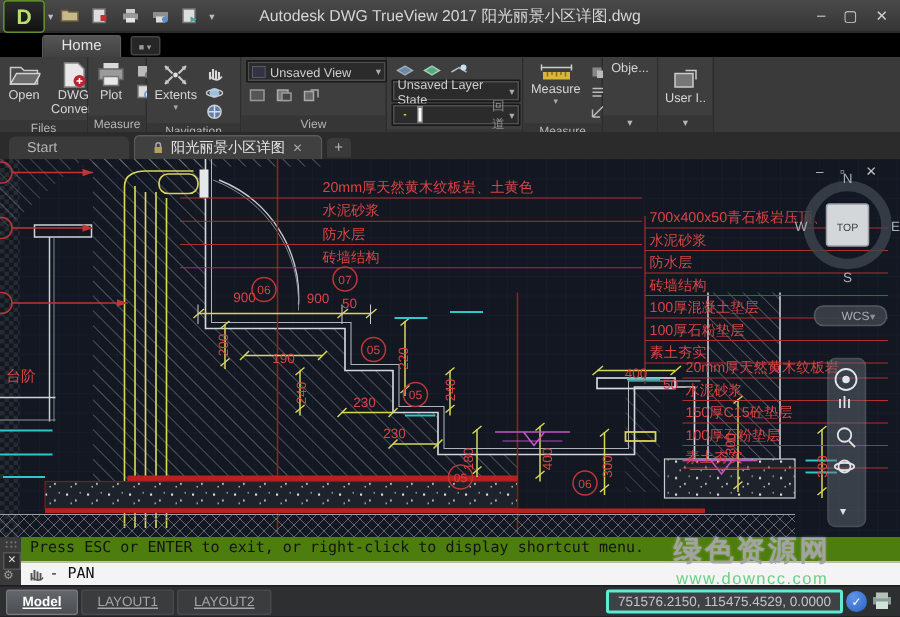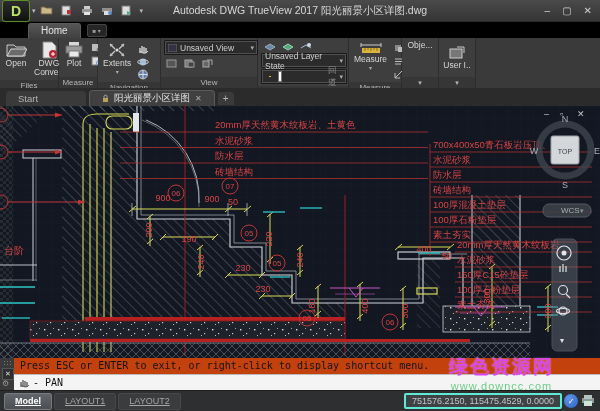--- a/index.html
+++ b/index.html
@@ -37,30 +37,30 @@
   .dtab.active{background:#404040;color:#e6e6e6;gap:5px;border:1px solid #5a5a5a;border-bottom:none;}
   .dtab .x{color:#aaa;font-size:8px;}
   .plus{width:16px;height:13px;background:#3a3a3a;border-radius:3px 3px 0 0;color:#b5b5b5;font-size:10px;text-align:center;line-height:13px;margin-bottom:1px;}
   .canvas{height:252px;position:relative;background:#121722;}
   .cmd{height:32px;display:flex;}
   .cmdgutter{width:14px;background:#3a3a3a;position:relative;}
   .grip{position:absolute;top:2px;left:3px;width:8px;height:6px;background:radial-gradient(circle,#777 28%,transparent 30%) 0 0/3px 3px;}
   .xbox{position:absolute;top:10px;left:2px;width:10px;height:10px;background:#2e2e2e;color:#ddd;font-size:7px;text-align:center;line-height:10px;border:1px solid #555;}
   .wrench{position:absolute;top:21px;left:2px;color:#999;font-size:8px;}
   .cmdlines{flex:1;display:flex;flex-direction:column;}
-  .cmdmsg{flex:1;background:#c2410c;color:#141414;font-family:"DejaVu Sans Mono",monospace;font-size:10px;display:flex;align-items:center;padding-left:6px;border-bottom:1px solid #bbb;white-space:nowrap;}
+  .cmdmsg{flex:1;background:#4d7c0f;color:#141414;font-family:"DejaVu Sans Mono",monospace;font-size:10px;display:flex;align-items:center;padding-left:6px;border-bottom:1px solid #bbb;white-space:nowrap;}
   .cmdin{flex:1;background:#f4f4f4;color:#111;font-family:"DejaVu Sans Mono",monospace;font-size:10px;display:flex;align-items:center;gap:4px;padding-left:4px;}
   .statusbar{height:21px;background:#2d2f31;display:flex;align-items:center;padding:0 4px;gap:2px;border-top:1px solid #1d1d1d;box-sizing:border-box;}
   .stab{height:15px;font-size:9px;display:flex;align-items:center;padding:0 10px;border-radius:2px;text-decoration:underline;}
   .stab.active{background:linear-gradient(#63666a,#4b4e52);color:#fff;font-weight:bold;border:1px solid #76797d;}
   .stab.idle{background:#3a3c3e;color:#a5a5a5;border:1px solid #46484a;}
   .coords{margin-left:auto;background:#3f4245;border:2px solid #5eead4;border-radius:2px;color:#c3c6c9;font-size:9px;padding:1px 6px;}
   .bluedot{width:14px;height:14px;border-radius:50%;background:radial-gradient(circle at 35% 30%,#5f95e8,#2a62c4);display:flex;align-items:center;justify-content:center;color:#fff;font-size:8px;}
   .watermark{position:absolute;right:46px;top:354px;z-index:9;text-align:center;pointer-events:none;}
-  .watermark .w1{color:#d946ef;font-size:19px;font-weight:bold;letter-spacing:2px;text-shadow:0 0 2px rgba(255,255,255,.4);}
+  .watermark .w1{color:#a3a3a3;font-size:19px;font-weight:bold;letter-spacing:2px;text-shadow:0 0 2px rgba(255,255,255,.4);}
   .watermark .w2{color:#55c774;font-size:11px;letter-spacing:1px;opacity:.85;}
 </style>
 </head>
 <body>
 
 <div class="titlebar">
   <div class="appbtn">D</div>
   <span class="appcaret">▾</span>
   <div class="qat">
     <span class="ic">

